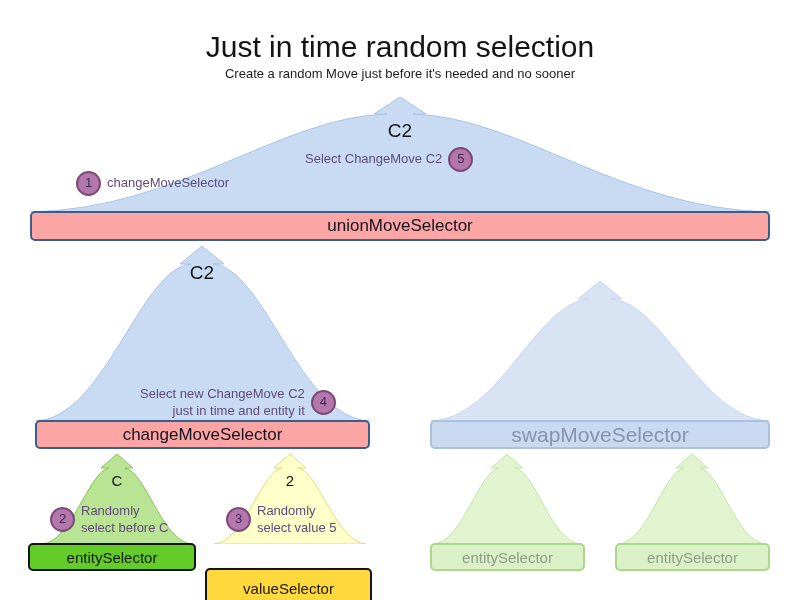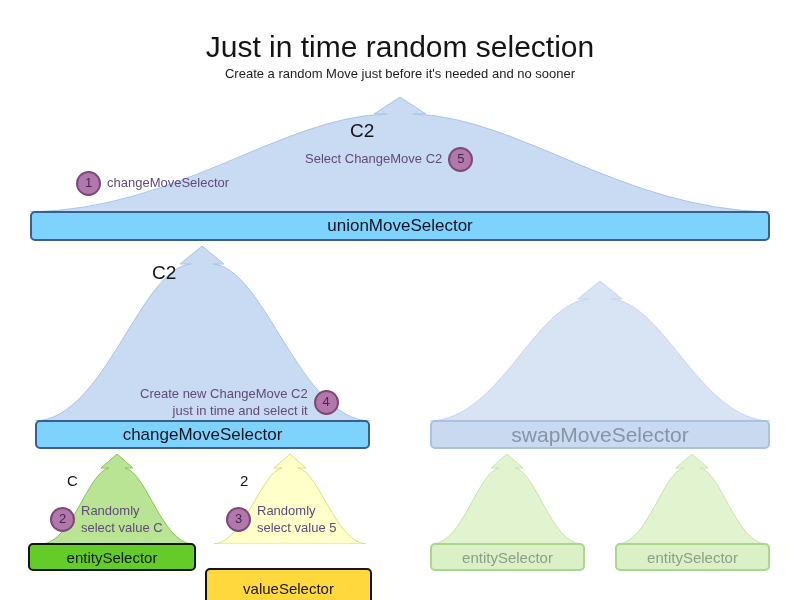--- a/index.html
+++ b/index.html
@@ -9,26 +9,26 @@
   }
   .title{position:absolute;top:30px;left:0;width:100%;text-align:center;
     font-size:30px;color:#141414;}
   .subtitle{position:absolute;top:66px;left:0;width:100%;text-align:center;
     font-size:13px;color:#1c1c1c;}
   .note{position:absolute;top:102px;left:510px;width:272px;text-align:center;
     font-size:17px;color:#c00000;}
   .funnel{position:absolute;display:block;}
   .bar{position:absolute;border-radius:5px;display:flex;align-items:center;
     justify-content:center;box-sizing:border-box;white-space:nowrap;}
-  .bar.blue{background:#7dd3fc;border:2px solid #3a5f8f;color:#13131f;font-size:17px;}
+  .bar.blue{background:#fca5a5;border:2px solid #3a5f8f;color:#13131f;font-size:17px;}
   .bar.blue-faded{background:#c9daf0;border:2px solid #aac2df;color:#8794a8;font-size:21px;}
   .bar.green{background:#63cc29;border:2px solid #141414;color:#101a08;font-size:15px;}
   .bar.yellow{background:#ffd83d;border:2px solid #141414;color:#1a1708;font-size:15px;}
   .bar.green-faded{background:#daf0c6;border:2px solid #abd78c;color:#8f9c8a;font-size:15px;}
-  .move-label{position:absolute;font-size:19px;color:#141414;}
+  .move-label{position:absolute;text-align:center;font-size:19px;color:#141414;}
   .move-label.small{font-size:15px;}
   .annot{position:absolute;display:flex;align-items:center;gap:6px;
     color:#604a7b;font-size:13px;line-height:1.3;}
   .annot .lines{white-space:nowrap;}
   .annot .lines.right{text-align:right;}
   .badge{width:21px;height:21px;border-radius:50%;background:#b477ad;
     border:2px solid #7a4a74;color:#3d2b4e;display:flex;align-items:center;
     justify-content:center;font-size:13px;flex:0 0 auto;}
 </style>
 </head>
@@ -58,43 +58,43 @@
 
   <div class="bar blue" style="left:30px;top:211px;width:740px;height:30px">unionMoveSelector</div>
 
   <svg class="funnel" style="left:35px;top:246px" width="335" height="175" viewBox="0 0 335 175">
     <path d="M 0 175 C 70 173 105 22 156 18 L 145 18 L 167 0 L 189 18 L 178 18 C 230 22 265 173 335 175 Z" fill="#c8dbf2" stroke="#a9c4e6" stroke-width="1"></path>
   </svg>
   <div class="move-label" style="left:152px;top:262px;width:100px">C2</div>
 
   <div class="annot" style="left:140px;top:386px">
     <div class="lines right">
-      <div>Create new ChangeMove C2</div>
-      <div>just in time and select it</div>
+      <div>Select new ChangeMove C2</div>
+      <div>just in time and entity it</div>
     </div>
     <div class="badge">4</div>
   </div>
 
   <div class="bar blue" style="left:35px;top:420px;width:335px;height:29px">changeMoveSelector</div>
 
   <svg class="funnel" style="left:430px;top:281px" width="340" height="140" viewBox="0 0 340 140">
     <path d="M 0 140 C 70 138 105 22 159 18 L 148 18 L 170 0 L 192 18 L 181 18 C 235 22 270 138 340 140 Z" fill="#d8e4f4" stroke="#c4d6ee" stroke-width="1"></path>
   </svg>
   <div class="bar blue-faded" style="left:430px;top:420px;width:340px;height:29px">swapMoveSelector</div>
 
   <svg class="funnel" style="left:42px;top:454px" width="150" height="90" viewBox="0 0 150 90">
     <path d="M 0 90 C 30 88 46 18 67 14 L 59 14 L 75 0 L 91 14 L 83 14 C 104 18 120 88 150 90 Z" fill="#b9e493" stroke="#86c455" stroke-width="1"></path>
   </svg>
   <div class="move-label small" style="left:67px;top:472px;width:100px">C</div>
 
   <div class="annot" style="left:50px;top:503px">
     <div class="badge">2</div>
     <div class="lines">
       <div>Randomly</div>
-      <div>select value C</div>
+      <div>select before C</div>
     </div>
   </div>
 
   <div class="bar green" style="left:28px;top:543px;width:168px;height:28px">entitySelector</div>
 
   <svg class="funnel" style="left:214px;top:454px" width="152" height="90" viewBox="0 0 152 90">
     <path d="M 0 90 C 30 88 47 18 68 14 L 60 14 L 76 0 L 92 14 L 84 14 C 105 18 122 88 152 90 Z" fill="#ffffc9" stroke="#e0dd7a" stroke-width="1"></path>
   </svg>
   <div class="move-label small" style="left:240px;top:472px;width:100px">2</div>
 

